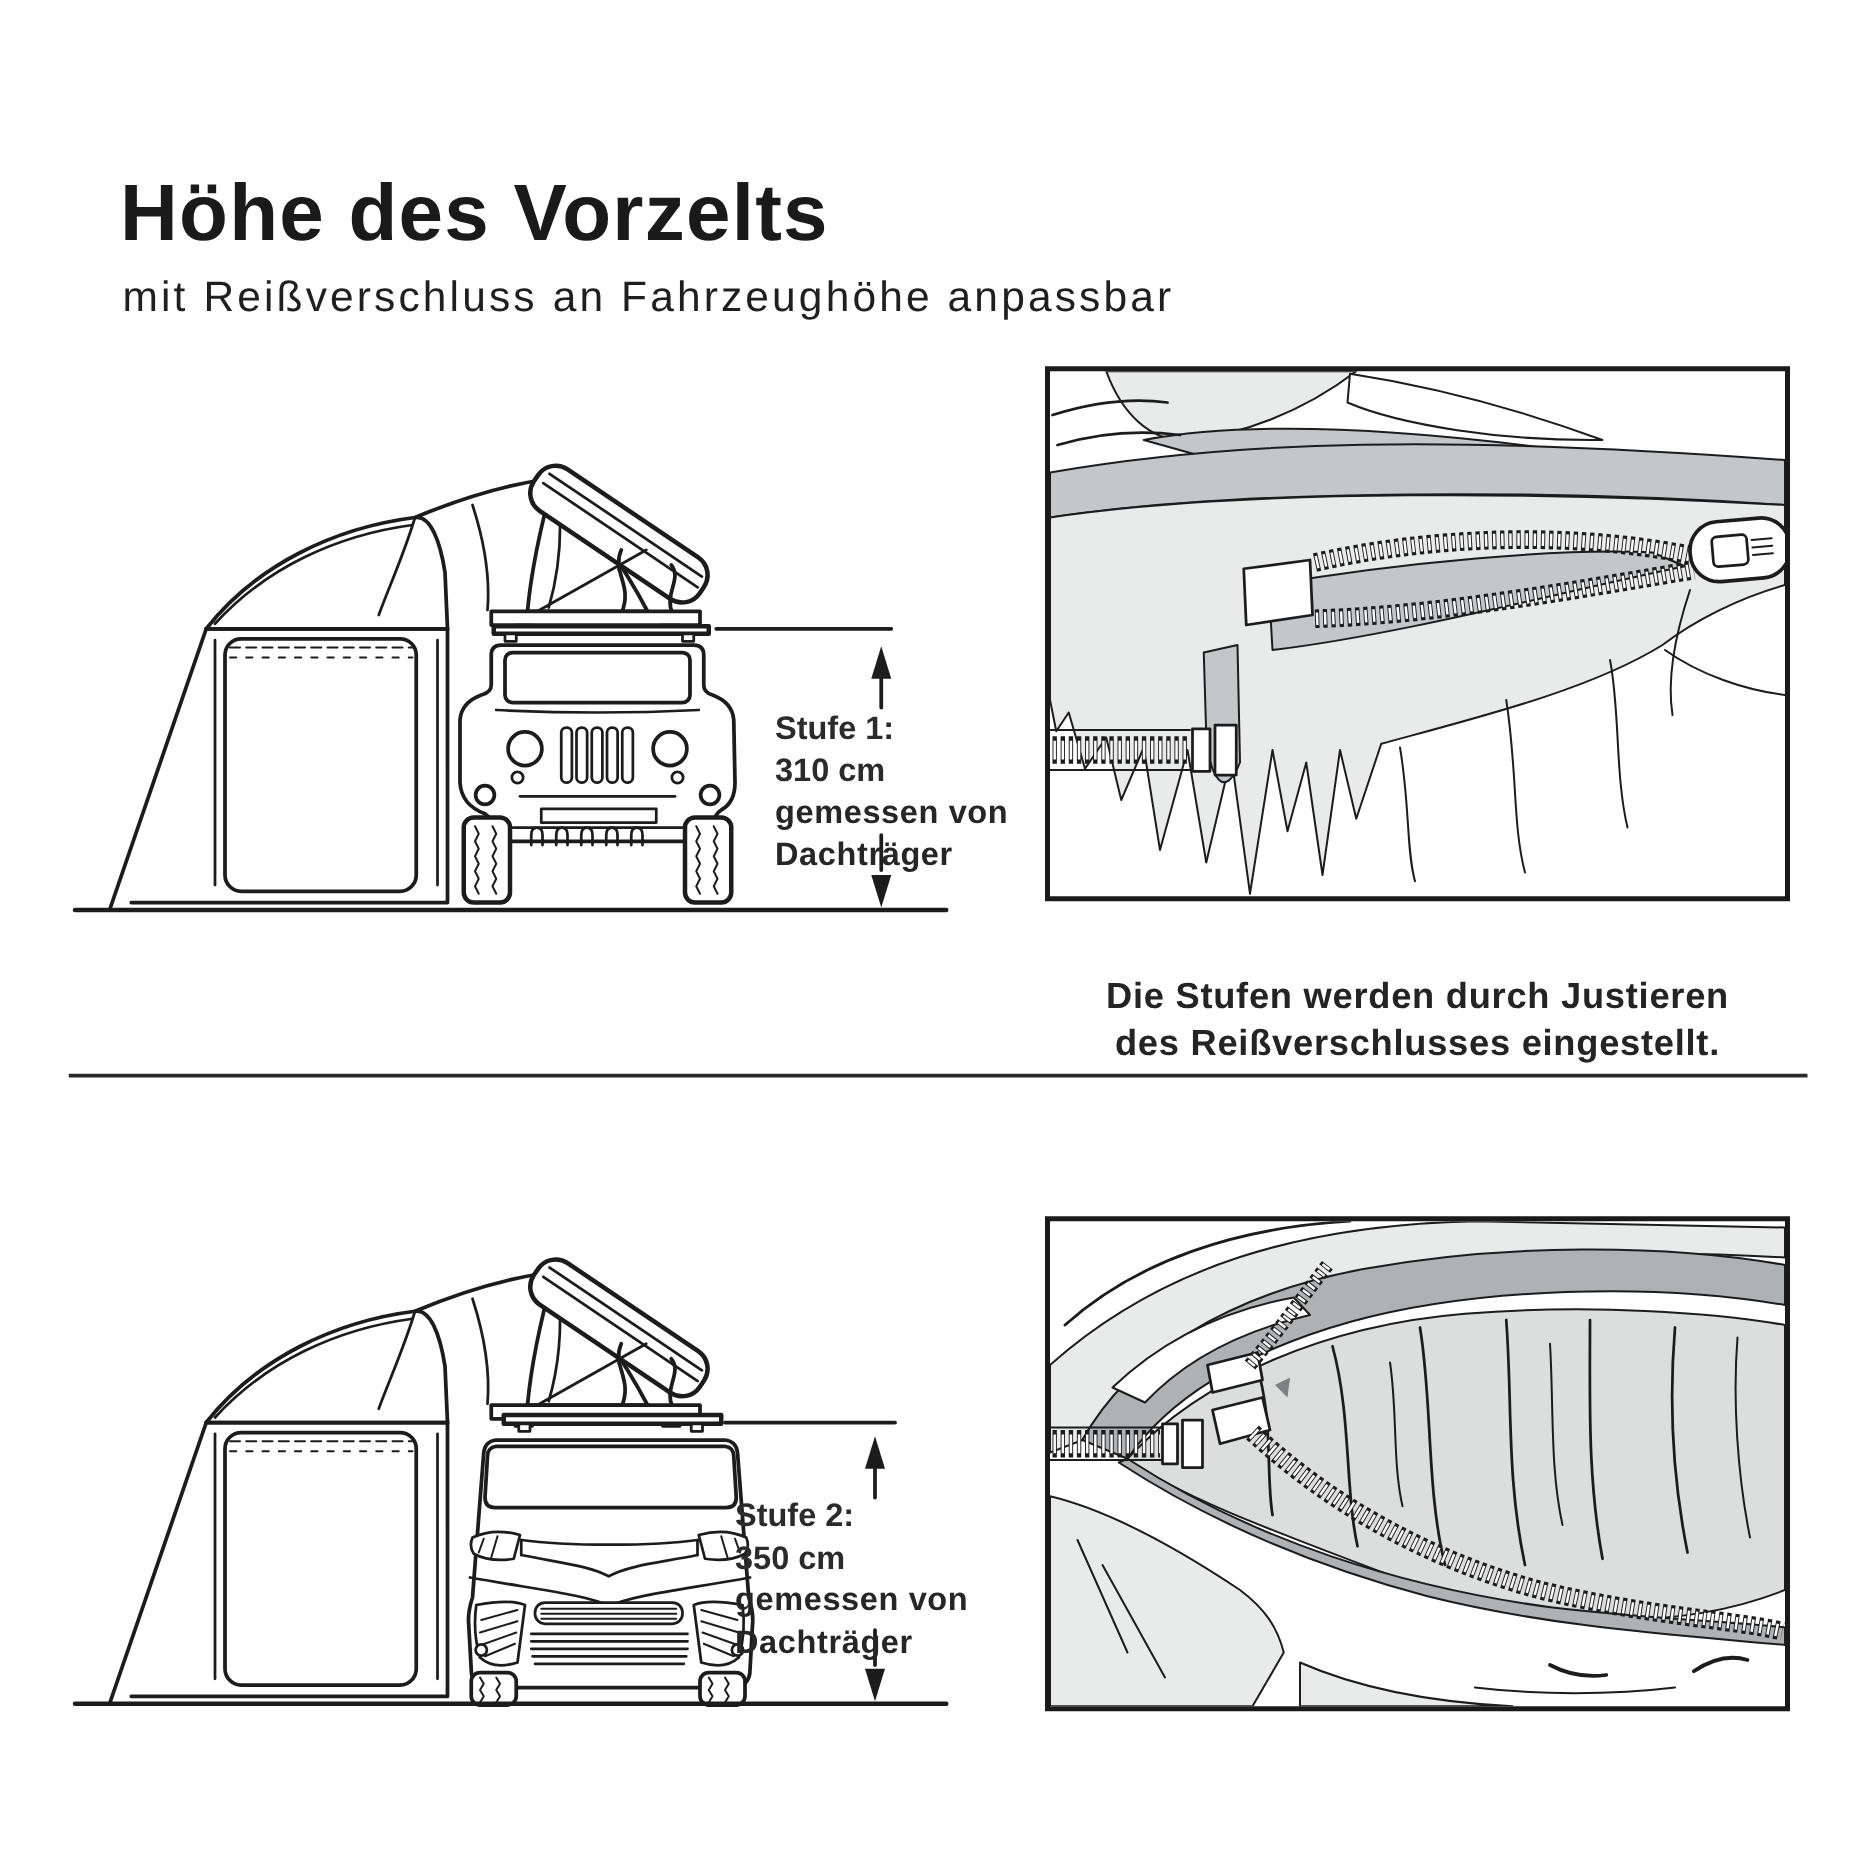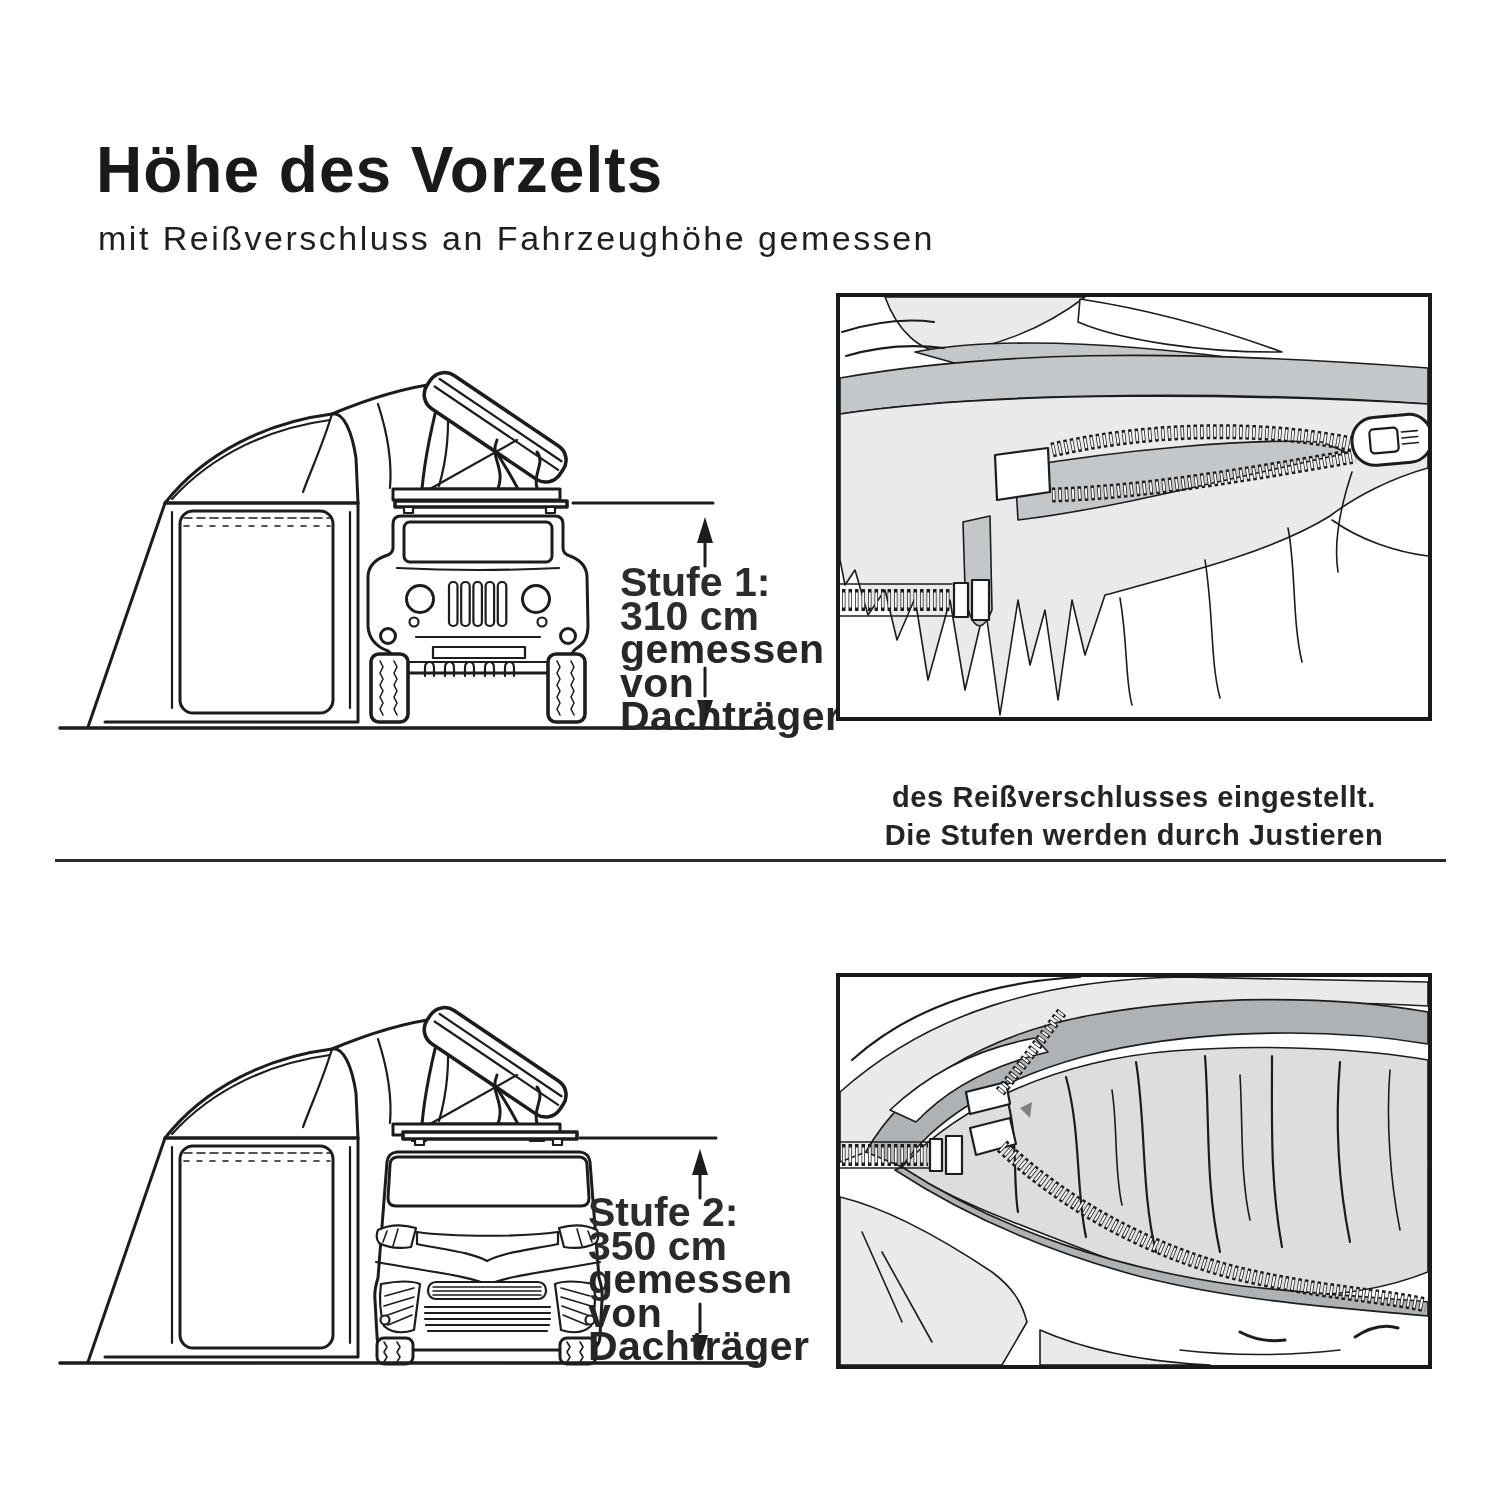--- a/index.html
+++ b/index.html
@@ -3,21 +3,21 @@
 <meta charset="utf-8">
 <style>
   html,body{margin:0;padding:0;background:#fff;}
   .page{position:relative;width:1500px;height:1500px;background:#fff;overflow:hidden;
         font-family:"Liberation Sans",sans-serif;color:#1c1c1c;}
   .title{position:absolute;left:96px;top:92px;font-size:64px;font-weight:800;
          letter-spacing:1px;line-height:70px;color:#1a1a1a;}
   .subtitle{position:absolute;left:98px;top:184px;font-size:34px;font-weight:500;
             letter-spacing:2.5px;line-height:40px;color:#1f1f1f;}
   .scene{position:absolute;}
-  .measure{position:absolute;width:240px;font-size:41px;line-height:33.5px;color:#262626;}
+  .measure{position:absolute;width:240px;font-size:26px;line-height:33.5px;color:#262626;}
   .measure .b{font-weight:800;display:block;color:#2b2b2b;}
   .measure .m{font-weight:700;display:block;letter-spacing:0.5px;}
   .detail-box{position:absolute;border:4px solid #1a1a1a;background:#fff;box-sizing:border-box;}
   .detail-box svg{display:block;}
   .note{position:absolute;left:836px;top:778px;width:596px;text-align:center;
         font-size:29px;line-height:38px;font-weight:700;letter-spacing:0.6px;color:#242424;}
   .note span{display:block;}
   .divider{position:absolute;left:55px;top:859px;width:1391px;height:3px;background:#2a2a2a;border:0;margin:0;}
   
   svg path,svg rect,svg line,svg circle{vector-effect:none;}
@@ -29,21 +29,21 @@
   .zt-o.sm{stroke-width:11;} .zt-i.sm{stroke-width:7;}
   .zt-o.bg{stroke-width:22;} .zt-i.bg{stroke-width:15;}
   .dash{stroke-dasharray:8 5;}
 </style>
 </head>
 <body>
 
 <div class="page">
 
   <h1 class="title">Höhe des Vorzelts</h1>
-  <p class="subtitle">mit Reißverschluss an Fahrzeughöhe gemessen</p>
+  <p class="subtitle">mit Reißverschluss an Fahrzeughöhe anpassbar</p>
 
   <svg class="scene" style="left:50px;top:330px;" width="720" height="440" viewBox="50 330 720 440">
     <defs>
       <g id="campGroup">
 
         <path class="k s3 fw" d="M165,503 C205,452 268,422 332,414 C344,412 352,432 356,458 L358,503 Z"></path>
         <path class="k s2" d="M172,499 C213,454 270,428 330,420"></path>
         <path class="k s2" d="M332,414 C323,444 311,470 303,492"></path>
 
         <path class="k s3" d="M332,414 C363,401 402,388 440,383"></path>
@@ -178,22 +178,22 @@
       <g transform="rotate(-5 1390 440)">
         <rect class="k s3 fw" x="1352" y="416" width="80" height="48" rx="23"></rect>
         <rect class="k s2 fw" x="1370" y="428" width="28" height="24" rx="4"></rect>
         <path class="k s1" d="M1402,433 h16 M1402,439 h16 M1402,445 h16"></path>
       </g>
       <path class="k s1" d="M1332,520 C1360,540 1396,552 1428,556"></path>
     </svg>
   </div>
 
   <div class="note">
+    <span>Die Stufen werden durch Justieren</span>
     <span>des Reißverschlusses eingestellt.</span>
-    <span>Die Stufen werden durch Justieren</span>
   </div>
 
   <hr class="divider">
 
   <svg class="scene" style="left:50px;top:965px;" width="720" height="440" viewBox="50 965 720 440">
     <use href="#campGroup" transform="translate(0,635)"></use>
 
     <g>
       <rect class="k s4 fw" x="403" y="1132" width="174" height="7"></rect>
       <path class="k s2 fw" d="M415,1139 h9 v6 h-9 z M553,1139 h9 v6 h-9 z"></path>

